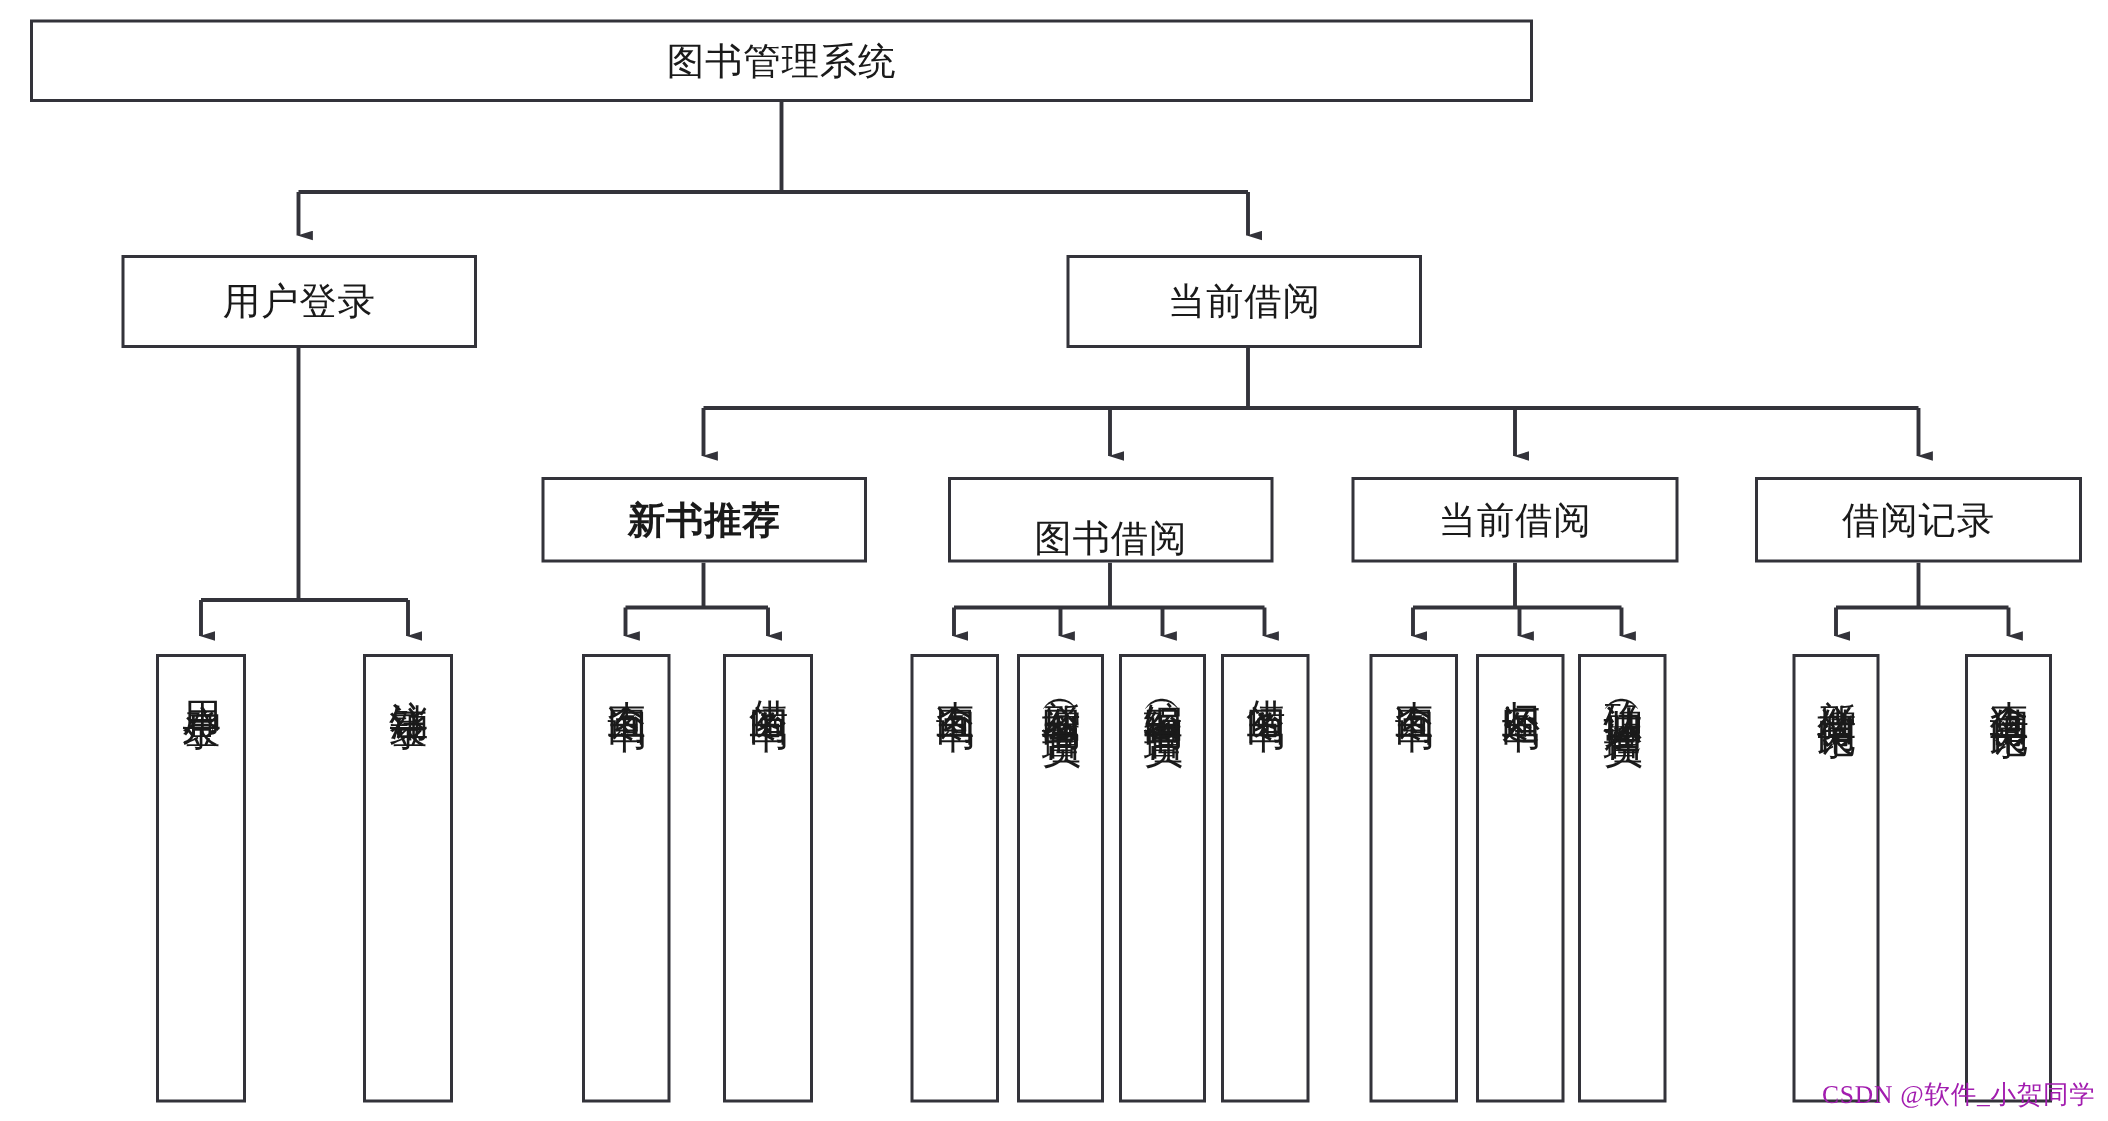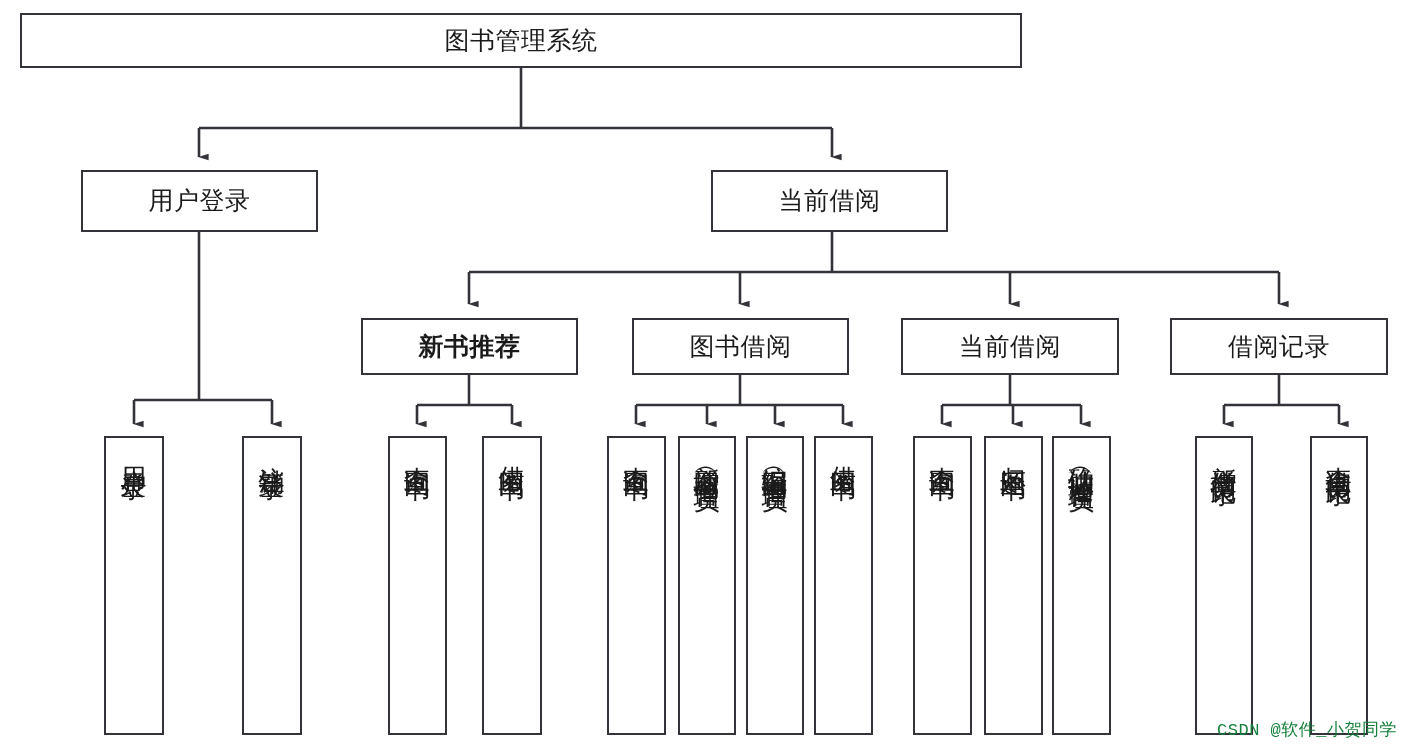--- a/index.html
+++ b/index.html
@@ -61,24 +61,24 @@
     font-size: 26px;
     letter-spacing: 3px;
     line-height: 1;
     white-space: nowrap;
   }
   .watermark {
     position: absolute;
     right: 8px;
     bottom: 6px;
     font-size: 17px;
-    color: #15803d;
+    color: #a21caf;
     letter-spacing: 0.5px;
     white-space: nowrap;
-    font-family: Liberation Mono, monospace;
+    font-family: Liberation Serif, serif;
   }
 </style>
 </head>
 <body>
 
 <div id="canvas">
 
   <svg class="edges" viewBox="0 0 1405 747" xmlns="http://www.w3.org/2000/svg">
     <defs>
       <marker id="arrow" markerWidth="9" markerHeight="11" refX="3.2" refY="9.6" orient="auto" markerUnits="userSpaceOnUse">
@@ -136,21 +136,21 @@
   <div class="node horiz" style="left:81px; top:170px; width:237px; height:62px;">
     <span class="label">用户登录</span>
   </div>
   <div class="node horiz" style="left:711px; top:170px; width:237px; height:62px;">
     <span class="label">当前借阅</span>
   </div>
 
   <div class="node horiz" style="left:361px; top:318px; width:217px; height:57px;font-weight:bold;">
     <span class="label">新书推荐</span>
   </div>
-  <div class="node horiz" style="left:632px; top:318px; width:217px; height:57px;">
+  <div class="node horiz" style="left:632px; top:318px; width:217px; height:57px;align-items:flex-end;">
     <span class="label">图书借阅</span>
   </div>
   <div class="node horiz" style="left:901px; top:318px; width:218px; height:57px;">
     <span class="label">当前借阅</span>
   </div>
   <div class="node horiz" style="left:1170px; top:318px; width:218px; height:57px;">
     <span class="label">借阅记录</span>
   </div>
 
   <div class="node vert" style="left:104px; top:436px; width:60px; height:299px;">

